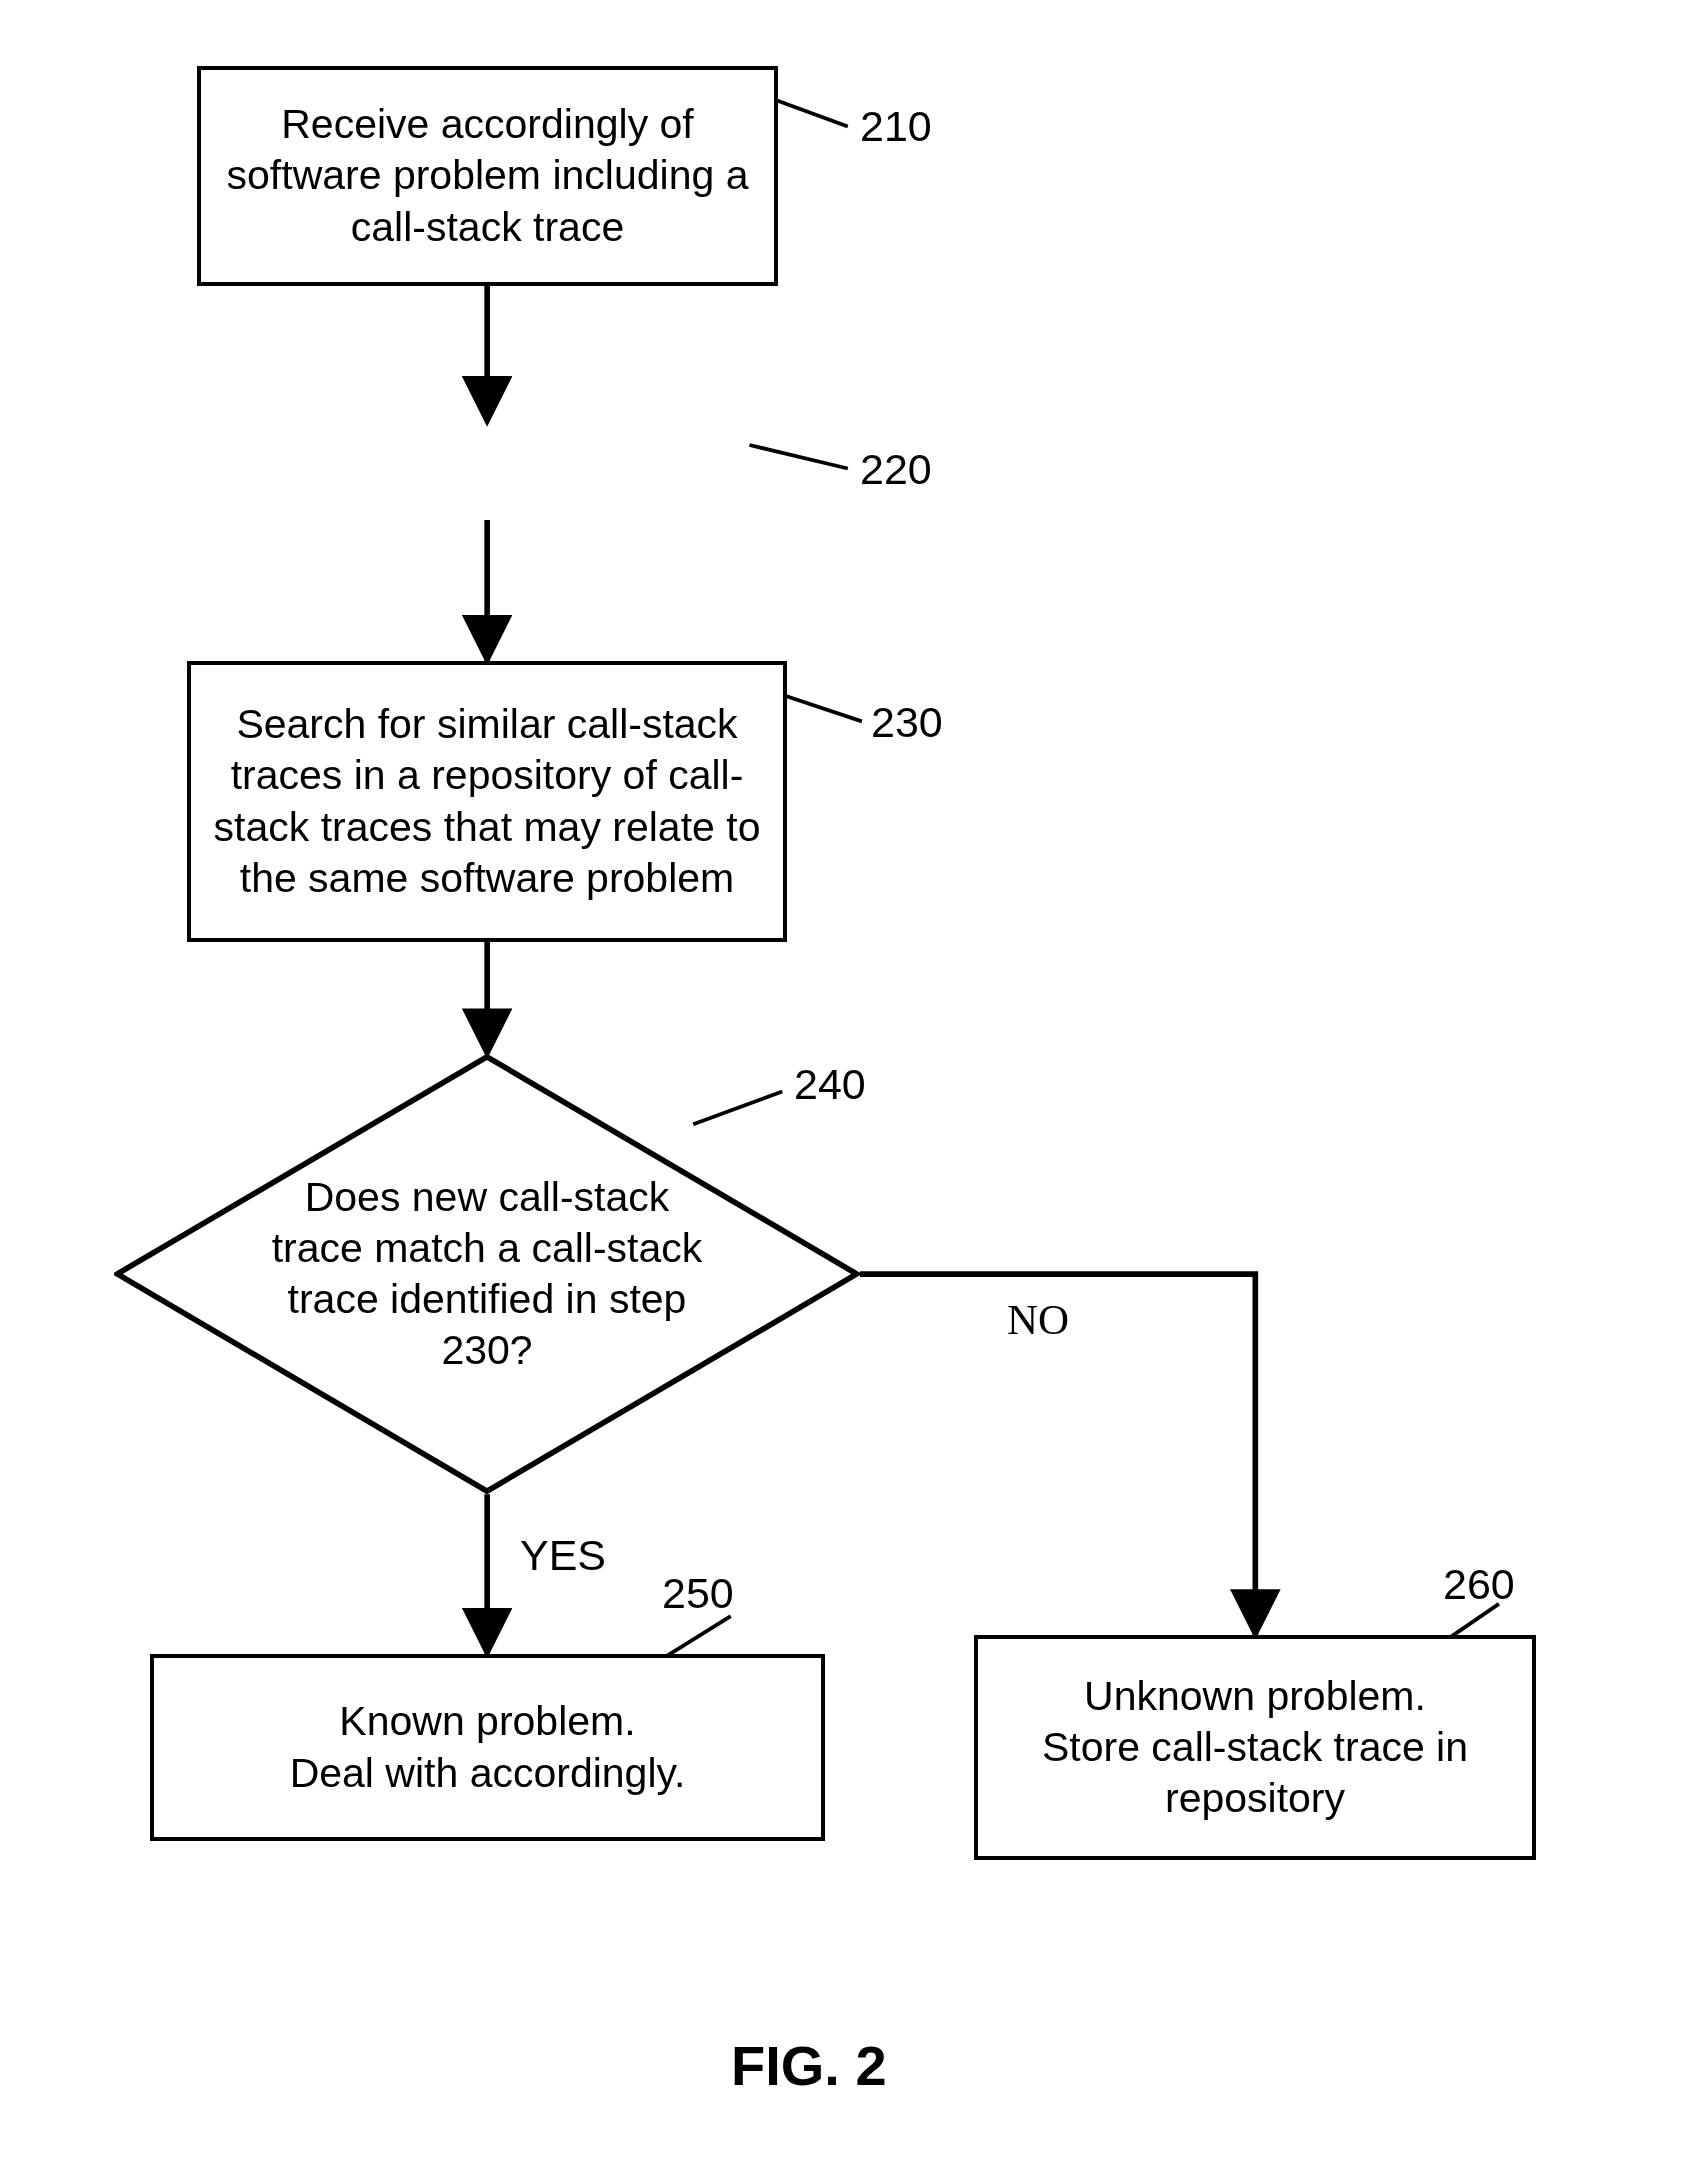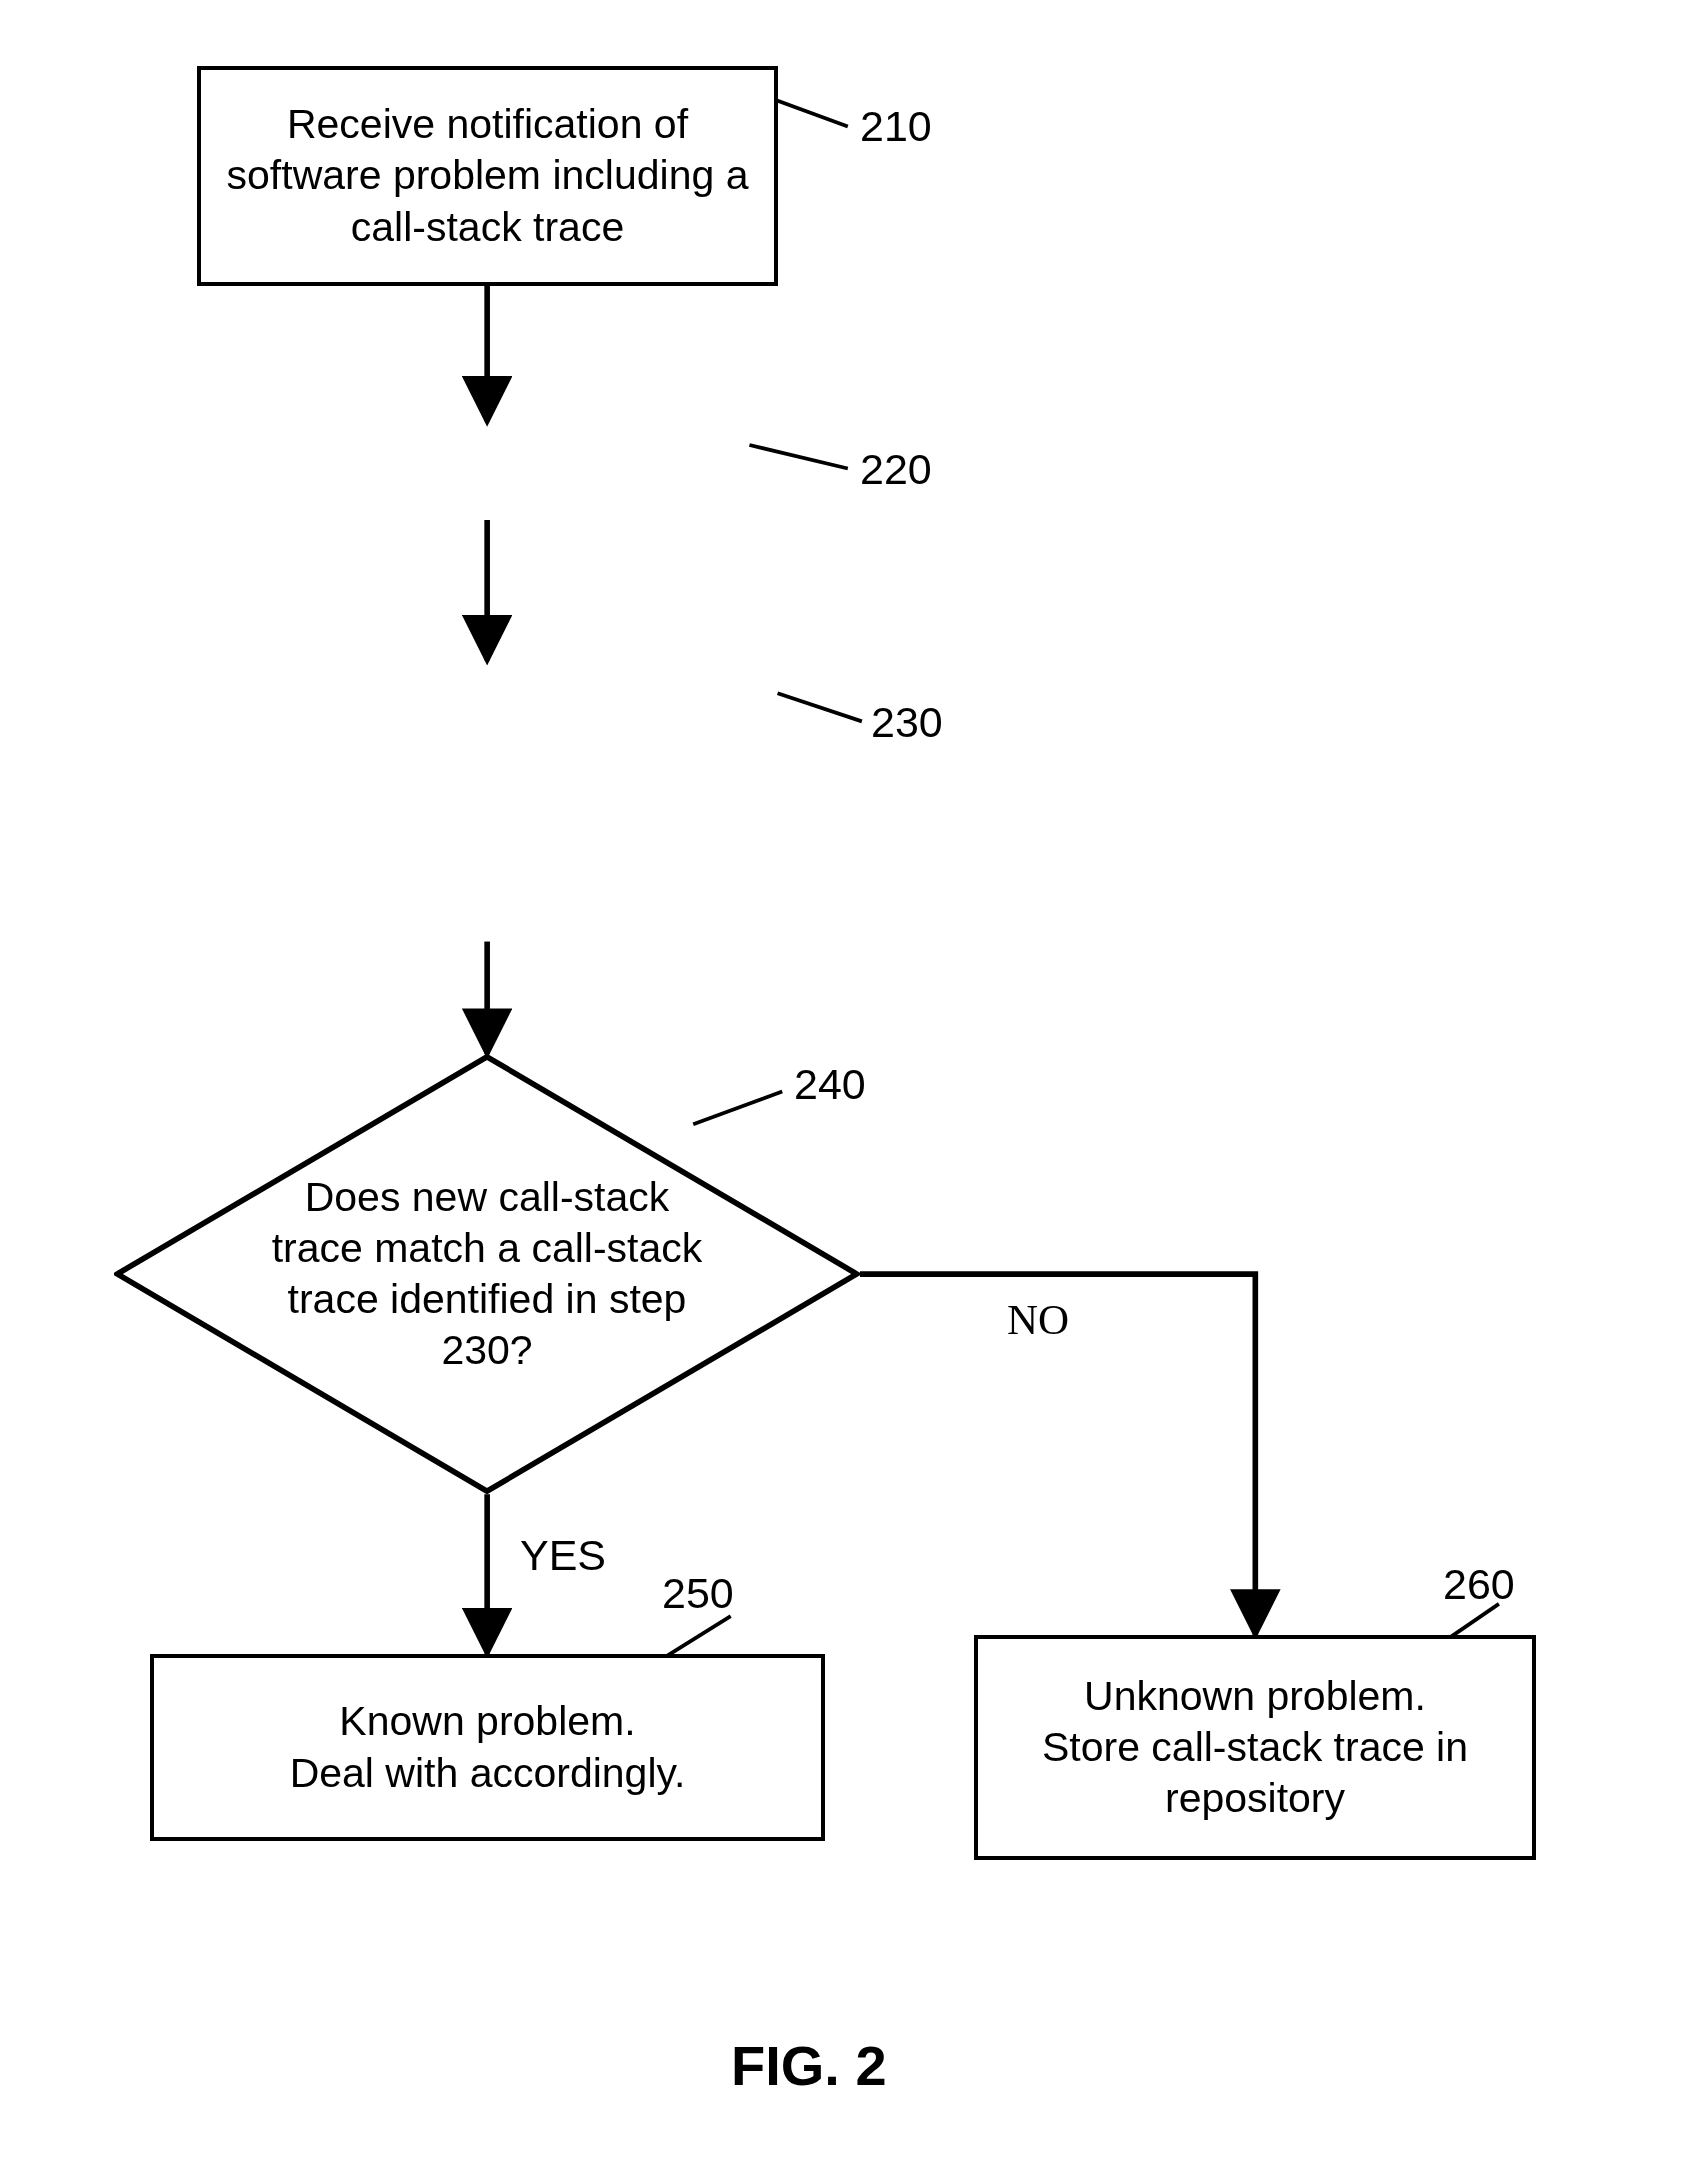--- a/index.html
+++ b/index.html
@@ -96,26 +96,29 @@
     <line x1="830" y1="740" x2="920" y2="770" stroke="#000" stroke-width="4"></line>
 
     <line x1="740" y1="1200" x2="835" y2="1165" stroke="#000" stroke-width="4"></line>
 
     <line x1="700" y1="1775" x2="780" y2="1725" stroke="#000" stroke-width="4"></line>
 
     <line x1="1530" y1="1760" x2="1600" y2="1712" stroke="#000" stroke-width="4"></line>
   </svg>
 
   <div class="box" style="left:197px; top:66px; width:581px; height:220px;">
-    <span>Receive notification of software problem including a call-stack trace</span>
+    <span>Receive accordingly of software problem including a call-stack trace</span>
   </div>
   <div class="label" style="left:860px; top:105px;">210</div>
 
   <div class="label" style="left:860px; top:448px;">220</div>
 
+  <div class="box" style="left:187px; top:661px; width:600px; height:281px;">
+    <span>Search for similar call-stack traces in a repository of call-stack traces that may relate to the same software problem</span>
+  </div>
   <div class="label" style="left:871px; top:701px;">230</div>
 
   <div class="decision-wrap" style="left:114px; top:1054px; width:746px; height:440px;">
     <svg width="746" height="440" viewBox="0 0 796 470" style="display:block;">
       <polygon points="398,3 793,235 398,467 3,235" fill="#ffffff" stroke="#000" stroke-width="6"></polygon>
     </svg>
     <div class="decision-text">
       <span>Does new call-stack trace match a call-stack trace identified in step 230?</span>
     </div>
   </div>

